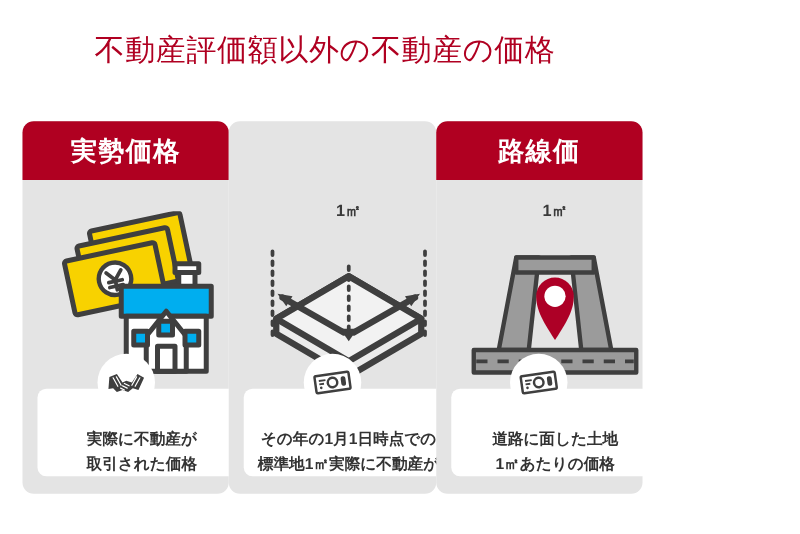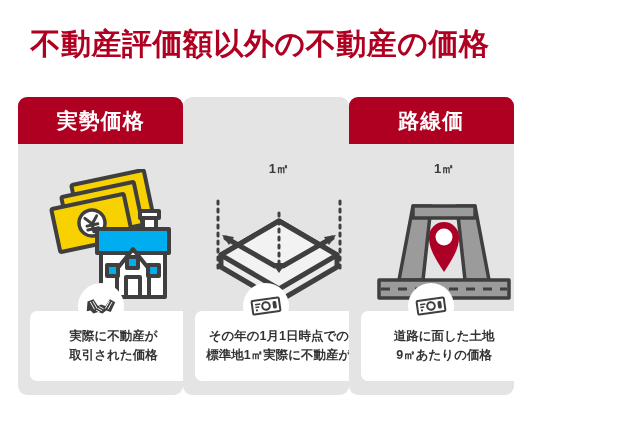--- a/index.html
+++ b/index.html
@@ -16,22 +16,22 @@
     position: relative;
   }
 
   
   .title {
     position: absolute;
     top: 24px;
     left: 0;
     width: 520px;
     text-align: center;
-    font-size: 30px;
-    font-weight: bold;
+    font-size: 24px;
+    font-weight: normal;
     letter-spacing: 0.5px;
     color: #b00021;
     white-space: nowrap;
   }
 
   
   .cards {
     position: absolute;
     top: 97px;
     left: 18px;
@@ -89,21 +89,21 @@
   
   .caption-box {
     position: absolute;
     left: 12px;
     bottom: 14px;
     width: 167px;
     height: 70px;
     background: #ffffff;
     border-radius: 7px;
     display: flex;
-    align-items: center;
+    align-items: flex-end;
     justify-content: center;
     text-align: center;
     padding: 0 6px;
   }
 
   .caption-text {
     font-size: 12.5px;
     font-weight: bold;
     line-height: 1.55;
     color: #333333;
@@ -297,17 +297,17 @@
               <rect x="7" y="12" width="5" height="2"></rect>
               <circle cx="8.5" cy="17" r="1.4"></circle>
             </g>
           </g>
         </svg>
       </span>
     </div>
 
     <div class="caption-box">
       <div class="caption-text">道路に面した土地
-9㎡あたりの価格</div>
+1㎡あたりの価格</div>
     </div>
   </div>
 
 </div>
 
 </body></html>

